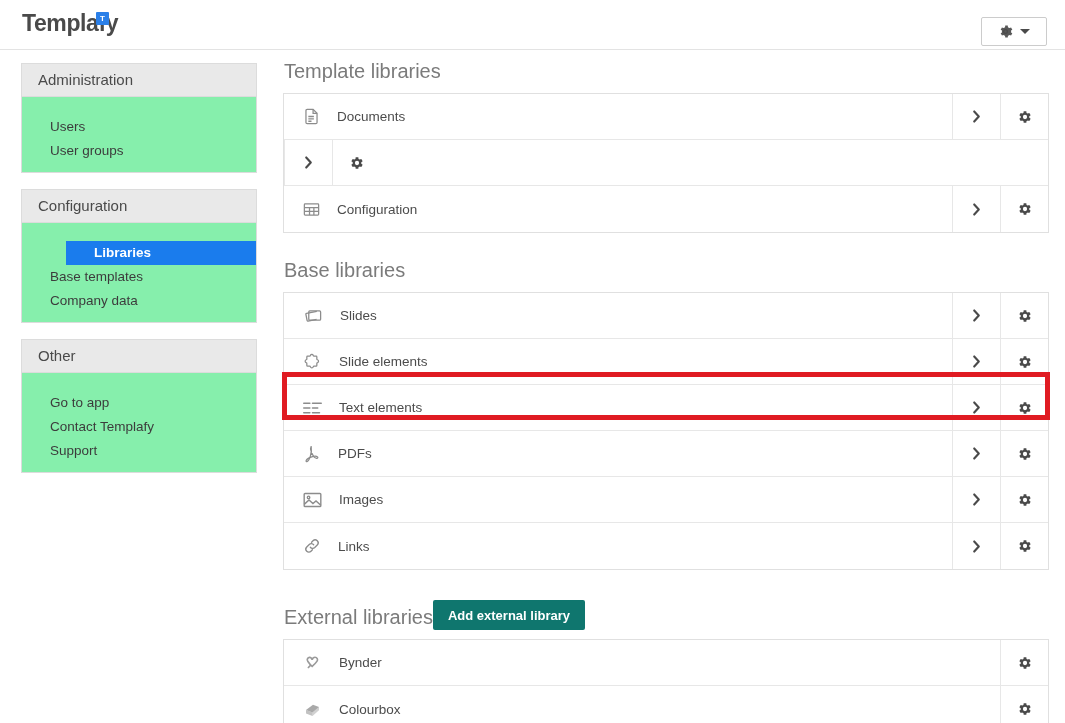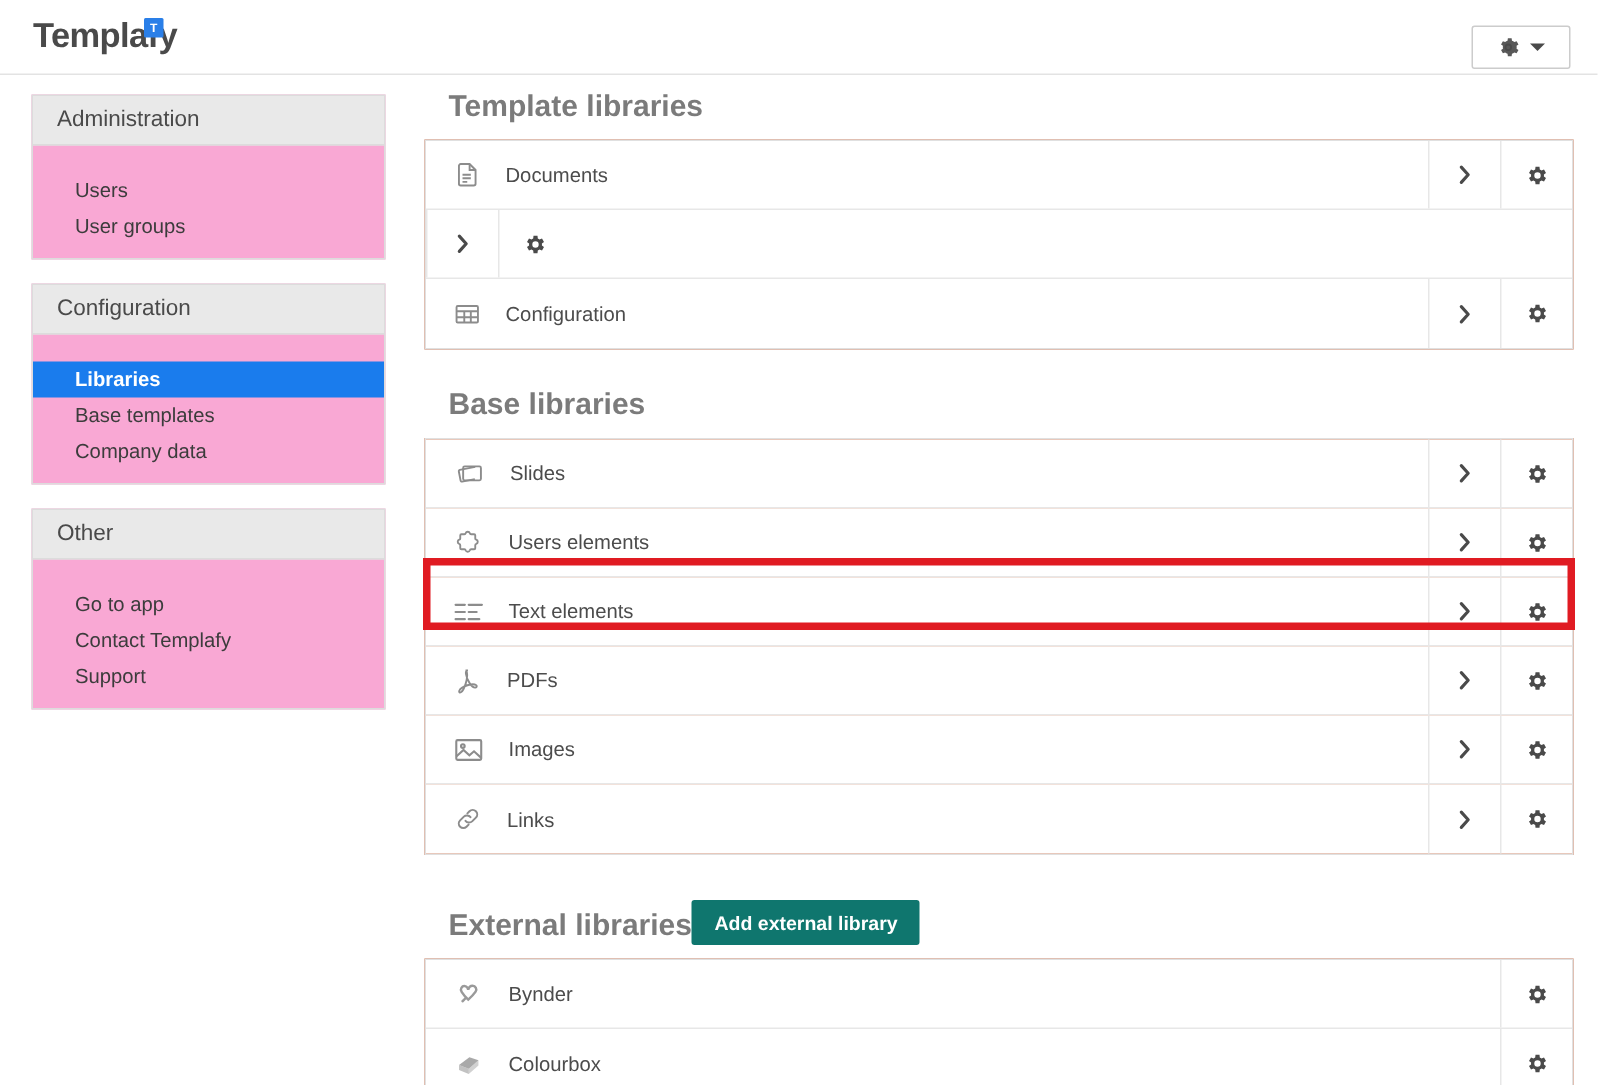--- a/index.html
+++ b/index.html
@@ -42,56 +42,56 @@
   }
   .caret-down {
     width: 0; height: 0;
     border-left: 5px solid transparent;
     border-right: 5px solid transparent;
     border-top: 5px solid #4a4a4a;
   }
 
   
   .sidebar { position: absolute; left: 21px; top: 63px; width: 236px; }
-  .side-group { border: 1px solid #dcdcdc; background: #f9a8d4; margin-bottom: 16px; }
+  .side-group { border: 1px solid #dcdcdc; background: #86efac; margin-bottom: 16px; }
   .side-head {
     background: #e9e9e9;
     padding: 7px 16px 8px;
     font-size: 15px; color: #4a4a4a;
     border-bottom: 1px solid #dcdcdc;
   }
   .side-body { padding: 18px 0 9px; }
   .side-item {
     display: block;
     padding: 3px 16px 3px 28px;
     font-size: 13.5px; color: #3c3c3c;
     cursor: pointer; line-height: 18px;
   }
-  .side-item.active { background: #1a7ced; color: #fff; font-weight: bold; }
+  .side-item.active { background: #1a7ced; color: #fff; font-weight: bold; margin-left: 44px; }
 
   
   .main { position: absolute; left: 283px; top: 58px; width: 766px; }
   .sec-title {
-    font-size: 20px; color: #7b7b7b; font-weight: bold;
-    margin: 0 0 9px 16px; line-height: 26px;
+    font-size: 20px; color: #7b7b7b; font-weight: normal;
+    margin: 0 0 9px 1px; line-height: 26px;
   }
   .sec-title-row {
     display: flex; align-items: flex-end; 
     margin-bottom: 9px;
   }
   .sec-title-row .sec-title { margin-bottom: 0; }
   .add-btn {
     background: #0f766e; color: #fff;
     font-size: 13px; font-weight: bold;
     border: none; border-radius: 2px;
     padding: 0 15px; height: 30px;
     cursor: pointer; font-family: "Liberation Sans", sans-serif;
   }
 
-  .lib-list { border: 1px solid #e0e0e0; background: #c2410c; }
+  .lib-list { border: 1px solid #e0e0e0; background: #0c4a6e; }
   .lib-row {
     display: flex; align-items: stretch;
     height: 46px;
     border-bottom: 1px solid #e7e7e7;
     background: #fff;
   }
   .lib-row:last-child { border-bottom: none; }
   .lib-main {
     flex: 1; display: flex; align-items: center;
     padding-left: 18px; gap: 16px; cursor: pointer; min-width: 0;
@@ -262,21 +262,21 @@
           </span>
         </div>
       </div>
       <div class="lib-row">
         <div class="lib-main">
           <span class="icon">
             <svg width="21" height="20" viewBox="0 0 24 24" fill="none" stroke="#8c8c8c" stroke-width="1.5">
               <path d="M9.5 4.2a1.8 1.8 0 013.4 0c.1.5.5.8 1 .8h2.4a.9.9 0 01.9.9v2.4c0 .5.3.9.8 1a1.8 1.8 0 010 3.4c-.5.1-.8.5-.8 1v2.4a.9.9 0 01-.9.9h-2.4c-.5 0-.9.3-1 .8a1.8 1.8 0 01-3.4 0c-.1-.5-.5-.8-1-.8H6.1a.9.9 0 01-.9-.9v-2.4c0-.5-.3-.9-.8-1a1.8 1.8 0 010-3.4c.5-.1.8-.5.8-1V5.9a.9.9 0 01.9-.9h2.4c.5 0 .9-.3 1-.8z"></path>
             </svg>
           </span>
-          <span class="lib-label">Users elements</span>
+          <span class="lib-label">Slide elements</span>
         </div>
         <div class="lib-chev">
           <span class="icon">
             <svg width="11" height="15" viewBox="0 0 12 16" fill="none" stroke="#4a4a4a" stroke-width="2.3" stroke-linecap="round" stroke-linejoin="round">
               <path d="M3.5 2.5L8.5 8l-5 5.5"></path>
             </svg>
           </span>
         </div>
         <div class="lib-gear">
           <span class="icon">

